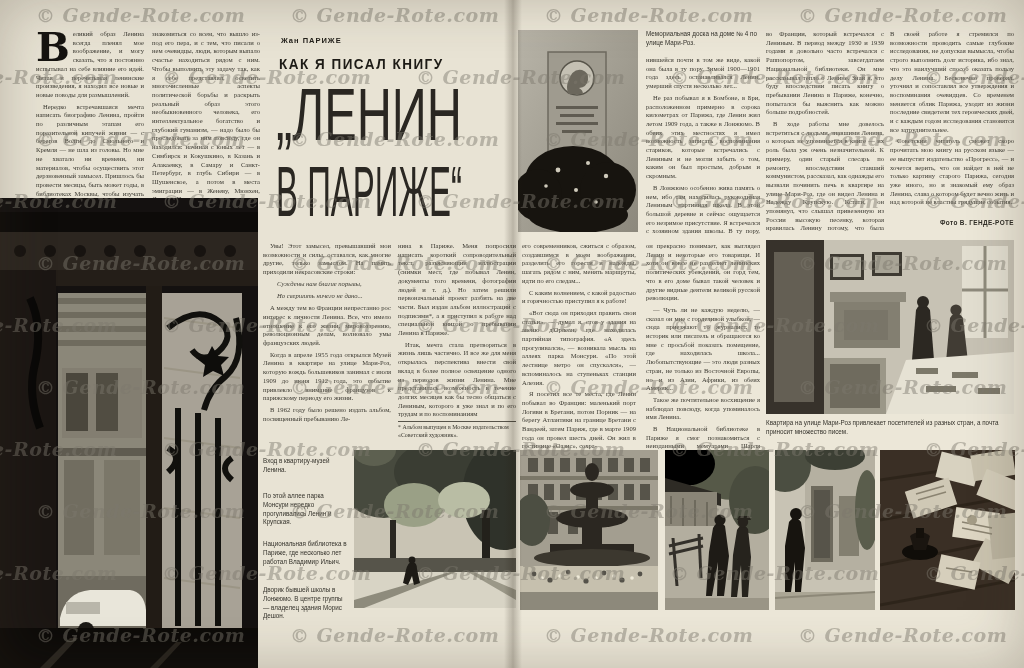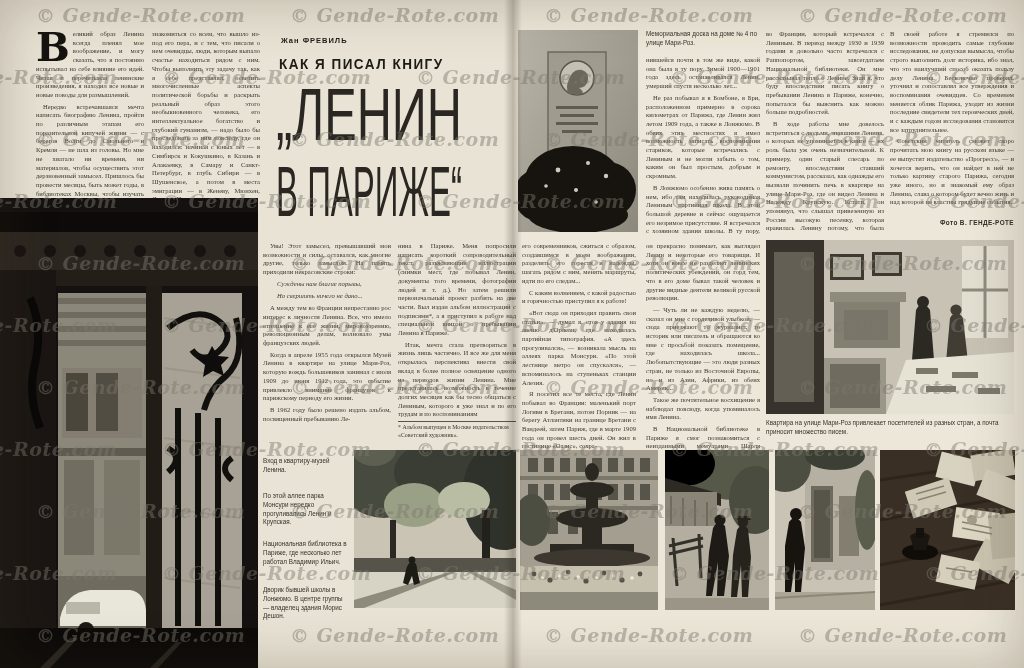--- a/index.html
+++ b/index.html
@@ -45,21 +45,21 @@
   <div class="gutter"></div>
 
   <div class="col" style="left:36px;top:30px;width:108px;height:172px;">
     <p class="noindent"><span class="dropcap">В</span><span>еликий образ Ленина всегда пленял мое воображение, и могу сказать, что я постоянно испытывал на себе влияние его идей. Читая и перечитывая ленинские произведения, я находил все новые и новые поводы для размышлений.</span></p>
     <p>Нередко встречавшаяся мечта написать биографию Ленина, пройти по различным этапам его поразительной кипучей жизни — с берегов Волги до Смольного и Кремля — не шла из головы. Но мне не хватало ни времени, ни материалов, чтобы осуществить этот дерзновенный замысел. Пришлось бы провести месяцы, быть может годы, в библиотеках Москвы, чтобы изучать архивы, по-</p>
   </div>
   <div class="col" style="left:152px;top:30px;width:108px;height:172px;">
     <p class="noindent">знакомиться со всем, что вышло из-под его пера, и с тем, что писали о нем очевидцы, люди, которым выпало счастье находиться рядом с ним. Чтобы выполнить эту задачу так, как я себе представлял, осветить многочисленные аспекты политической борьбы и раскрыть реальный образ этого необыкновенного человека, его интеллектуальное богатство и глубокий гуманизм, — надо было бы проследовать за ним повсюду, где он находился: начиная с юных лет — в Симбирск и Кокушкино, в Казань и Алакаевку, в Самару и Санкт-Петербург, в глубь Сибири — в Шушенское, а потом в места эмиграции — в Женеву, Мюнхен, Лондон, Париж...</p>
   </div>
 
-  <div class="byline">Жан ФРЕВИЛЬ</div>
+  <div class="byline">Жан ПАРИЖЕ</div>
   <div class="kicker">КАК Я ПИСАЛ КНИГУ</div>
   <svg class="titlesvg" width="195" height="160" viewBox="0 0 195 160">
     <text x="4" y="72" font-family="Liberation Sans, sans-serif" font-weight="400" font-size="74" fill="#2a2722" textLength="186" lengthAdjust="spacingAndGlyphs">„ЛЕНИН</text>
     <text x="4" y="148" font-family="Liberation Sans, sans-serif" font-weight="400" font-size="70" fill="#2a2722" textLength="186" lengthAdjust="spacingAndGlyphs">В ПАРИЖЕ“</text>
   </svg>
 
   <div class="photo" style="left:0;top:198px;width:258px;height:470px;">
     <svg width="258" height="470" viewBox="0 0 258 470">
       <rect width="258" height="470" fill="#141110"></rect>
       <rect x="0" y="14" width="258" height="20" fill="#0d0b09"></rect>

